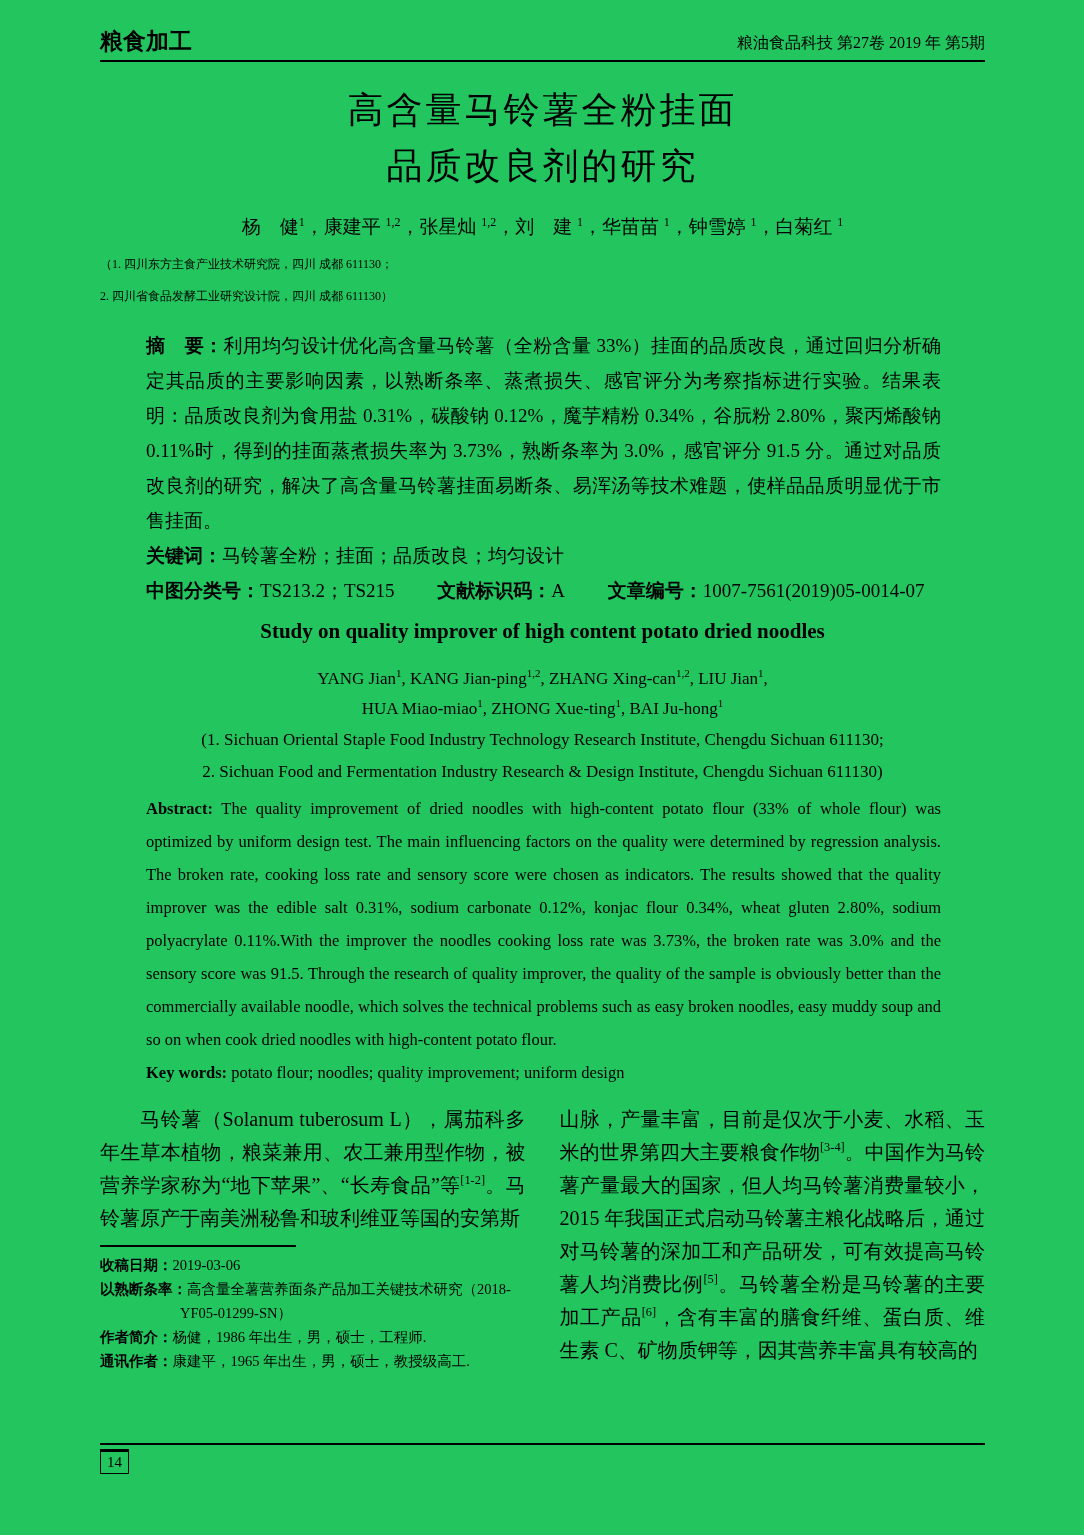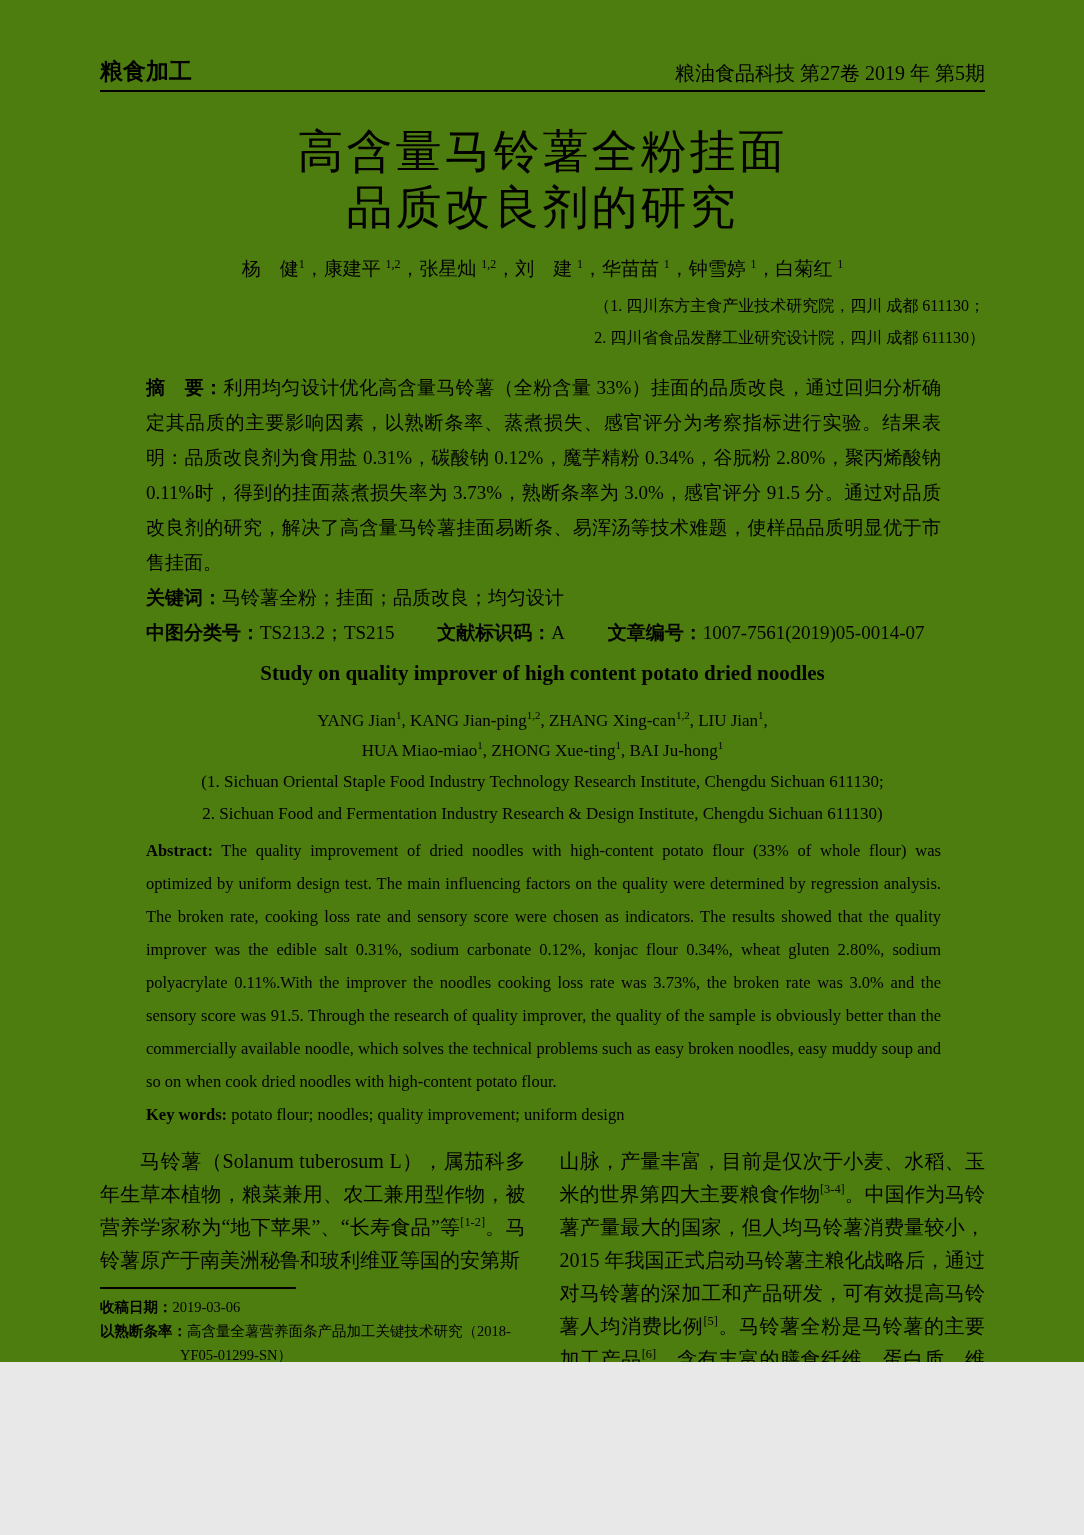--- a/index.html
+++ b/index.html
@@ -1,35 +1,35 @@
 <!DOCTYPE html>
 <html><head>
 <meta charset="utf-8">
 <style>
   html,body{margin:0;padding:0;background:#e8e8e8;}
   .page{
-    width:1084px;height:1362px;margin:0 auto;background:#4d7c0f;color:#000;
-    position:relative;box-sizing:border-box;padding:58px 99px 0 100px;overflow:hidden;
+    width:1084px;height:1535px;margin:0 auto;background:#22c55e;color:#000;
+    position:relative;box-sizing:border-box;padding:28px 99px 0 100px;overflow:hidden;
     font-family:"Liberation Serif","DejaVu Serif",serif;
   }
   sup{font-size:0.62em;line-height:0;vertical-align:super;}
 
   .header{display:flex;justify-content:space-between;align-items:flex-end;
     border-bottom:2px solid #000;padding-bottom:6px;}
   .header-left{font-family:"Liberation Sans","DejaVu Sans",sans-serif;font-weight:700;font-size:23px;line-height:26px;}
-  .header-right{font-size:20px;line-height:22px;text-align:right;}
+  .header-right{font-size:16px;line-height:22px;text-align:right;}
 
   .doi{margin-top:20px;font-weight:700;font-size:17px;line-height:22px;}
 
-  .title-cn{margin-top:32px;text-align:center;font-size:46px;line-height:56px;letter-spacing:3px;font-weight:400;}
+  .title-cn{margin-top:20px;text-align:center;font-size:36px;line-height:56px;letter-spacing:3px;font-weight:400;}
 
   .authors-cn{margin-top:20px;text-align:center;font-size:19px;line-height:26px;}
   .authors-cn sup{font-size:12px;}
 
-  .affils-cn{margin-top:8px;text-align:right;font-size:16px;line-height:32px;}
+  .affils-cn{margin-top:8px;text-align:left;font-size:12px;line-height:32px;}
 
   .abstract-block{margin:16px 44px 0 46px;font-size:19px;line-height:35px;text-align:justify;}
   .abstract-block .lbl{font-family:"Liberation Sans","DejaVu Sans",sans-serif;font-weight:700;}
   .clc-line .seg{margin-right:38px;}
   .clc-line .seg:last-child{margin-right:0;}
 
   .en-title{margin-top:8px;text-align:center;font-weight:700;font-size:21px;line-height:30px;}
   .en-authors{margin-top:18px;text-align:center;font-size:17px;line-height:30px;}
   .en-authors sup{font-size:11px;}
   .en-affils{text-align:center;font-size:17px;line-height:32px;}

